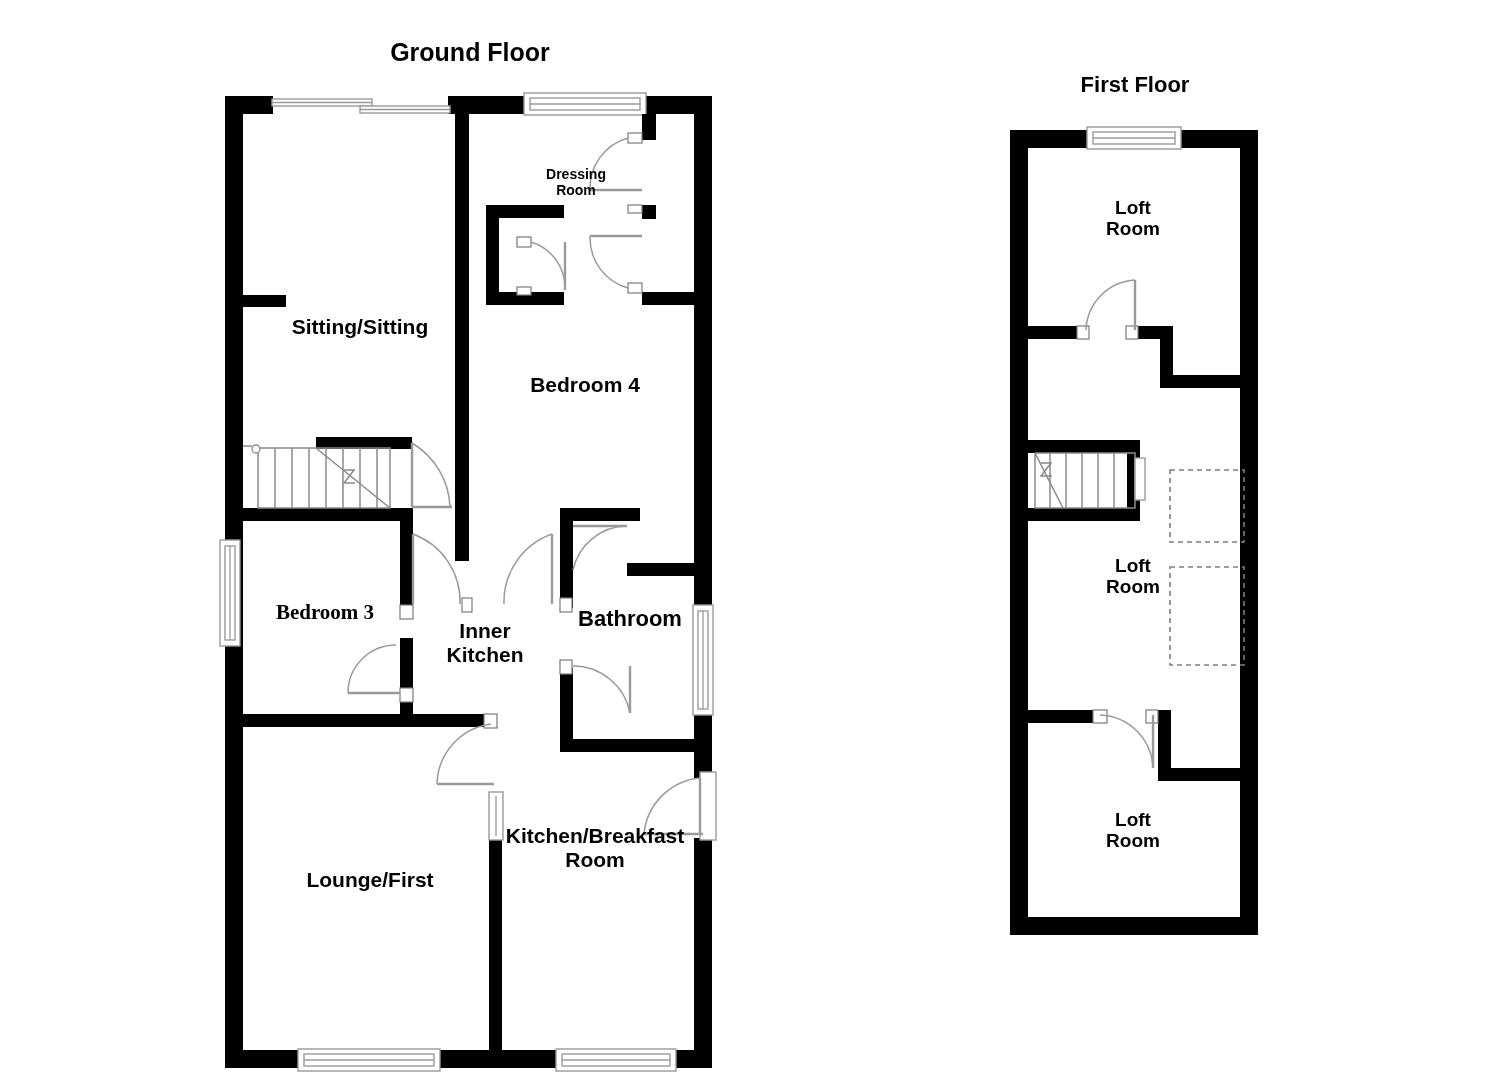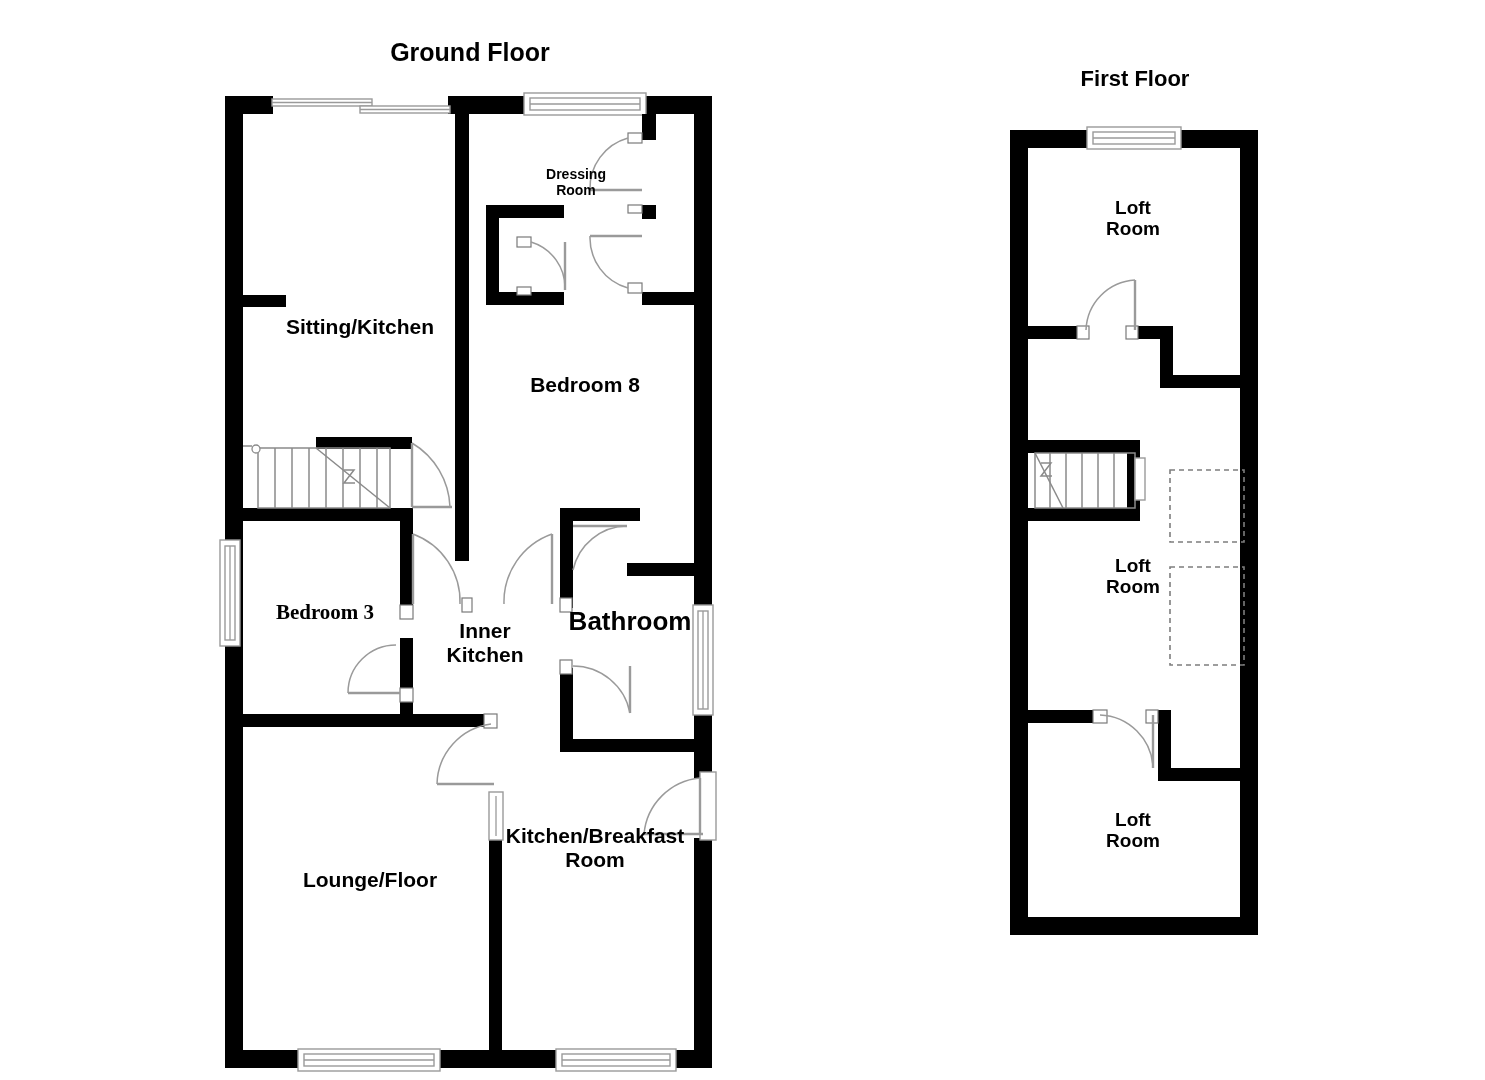--- a/index.html
+++ b/index.html
@@ -21,21 +21,21 @@
     height: 760px;
   }
   .floor-title {
     position: absolute;
     font-weight: bold;
     color: #000000;
     text-align: center;
     white-space: nowrap;
   }
   #gf-title { left: 220px; top: 38px; width: 500px; font-size: 25px; }
-  #ff-title { left: 1000px; top: 66px; width: 270px; font-size: 22px; }
+  #ff-title { left: 1000px; top: 72px; width: 270px; font-size: 22px; }
 
   .room-label {
     position: absolute;
     font-weight: bold;
     color: #000000;
     text-align: center;
     line-height: 1.12;
     white-space: pre-line;
   }
   svg.plan-svg {
@@ -299,35 +299,35 @@
         <rect class="win-outline" x="1135" y="458" width="10" height="42"></rect>
       </g>
 
       <rect class="dash-box" x="1170" y="470" width="74" height="72"></rect>
       <rect class="dash-box" x="1170" y="567" width="74" height="98"></rect>
 
     </g>
 
   </svg>
 
-  <div class="room-label" style="left:220px; top:315px; width:280px; font-size:21px;">Sitting/Kitchen</div>
+  <div class="room-label" style="left:220px; top:315px; width:280px; font-size:21px;">Sitting/Sitting</div>
 
   <div class="room-label" style="left:486px; top:167px; width:180px; font-size:14px;">Dressing
 Room</div>
 
-  <div class="room-label" style="left:485px; top:373px; width:200px; font-size:21px;">Bedroom 8</div>
+  <div class="room-label" style="left:485px; top:373px; width:200px; font-size:21px;">Bedroom 4</div>
 
   <div class="room-label" style="left:235px; top:601px; width:180px; font-size:21px;font-family:Liberation Serif, serif;">Bedroom 3</div>
 
   <div class="room-label" style="left:415px; top:619px; width:140px; font-size:21px;">Inner
 Kitchen</div>
 
-  <div class="room-label" style="left:555px; top:607px; width:150px; font-size:26px;">Bathroom</div>
-
-  <div class="room-label" style="left:260px; top:868px; width:220px; font-size:21px;">Lounge/Floor</div>
+  <div class="room-label" style="left:555px; top:607px; width:150px; font-size:22px;">Bathroom</div>
+
+  <div class="room-label" style="left:260px; top:868px; width:220px; font-size:21px;">Lounge/First</div>
 
   <div class="room-label" style="left:500px; top:824px; width:190px; font-size:21px;">Kitchen/Breakfast
 Room</div>
 
   <div class="room-label" style="left:1063px; top:197px; width:140px; font-size:19px;">Loft
 Room</div>
 
   <div class="room-label" style="left:1063px; top:555px; width:140px; font-size:19px;">Loft
 Room</div>
 

